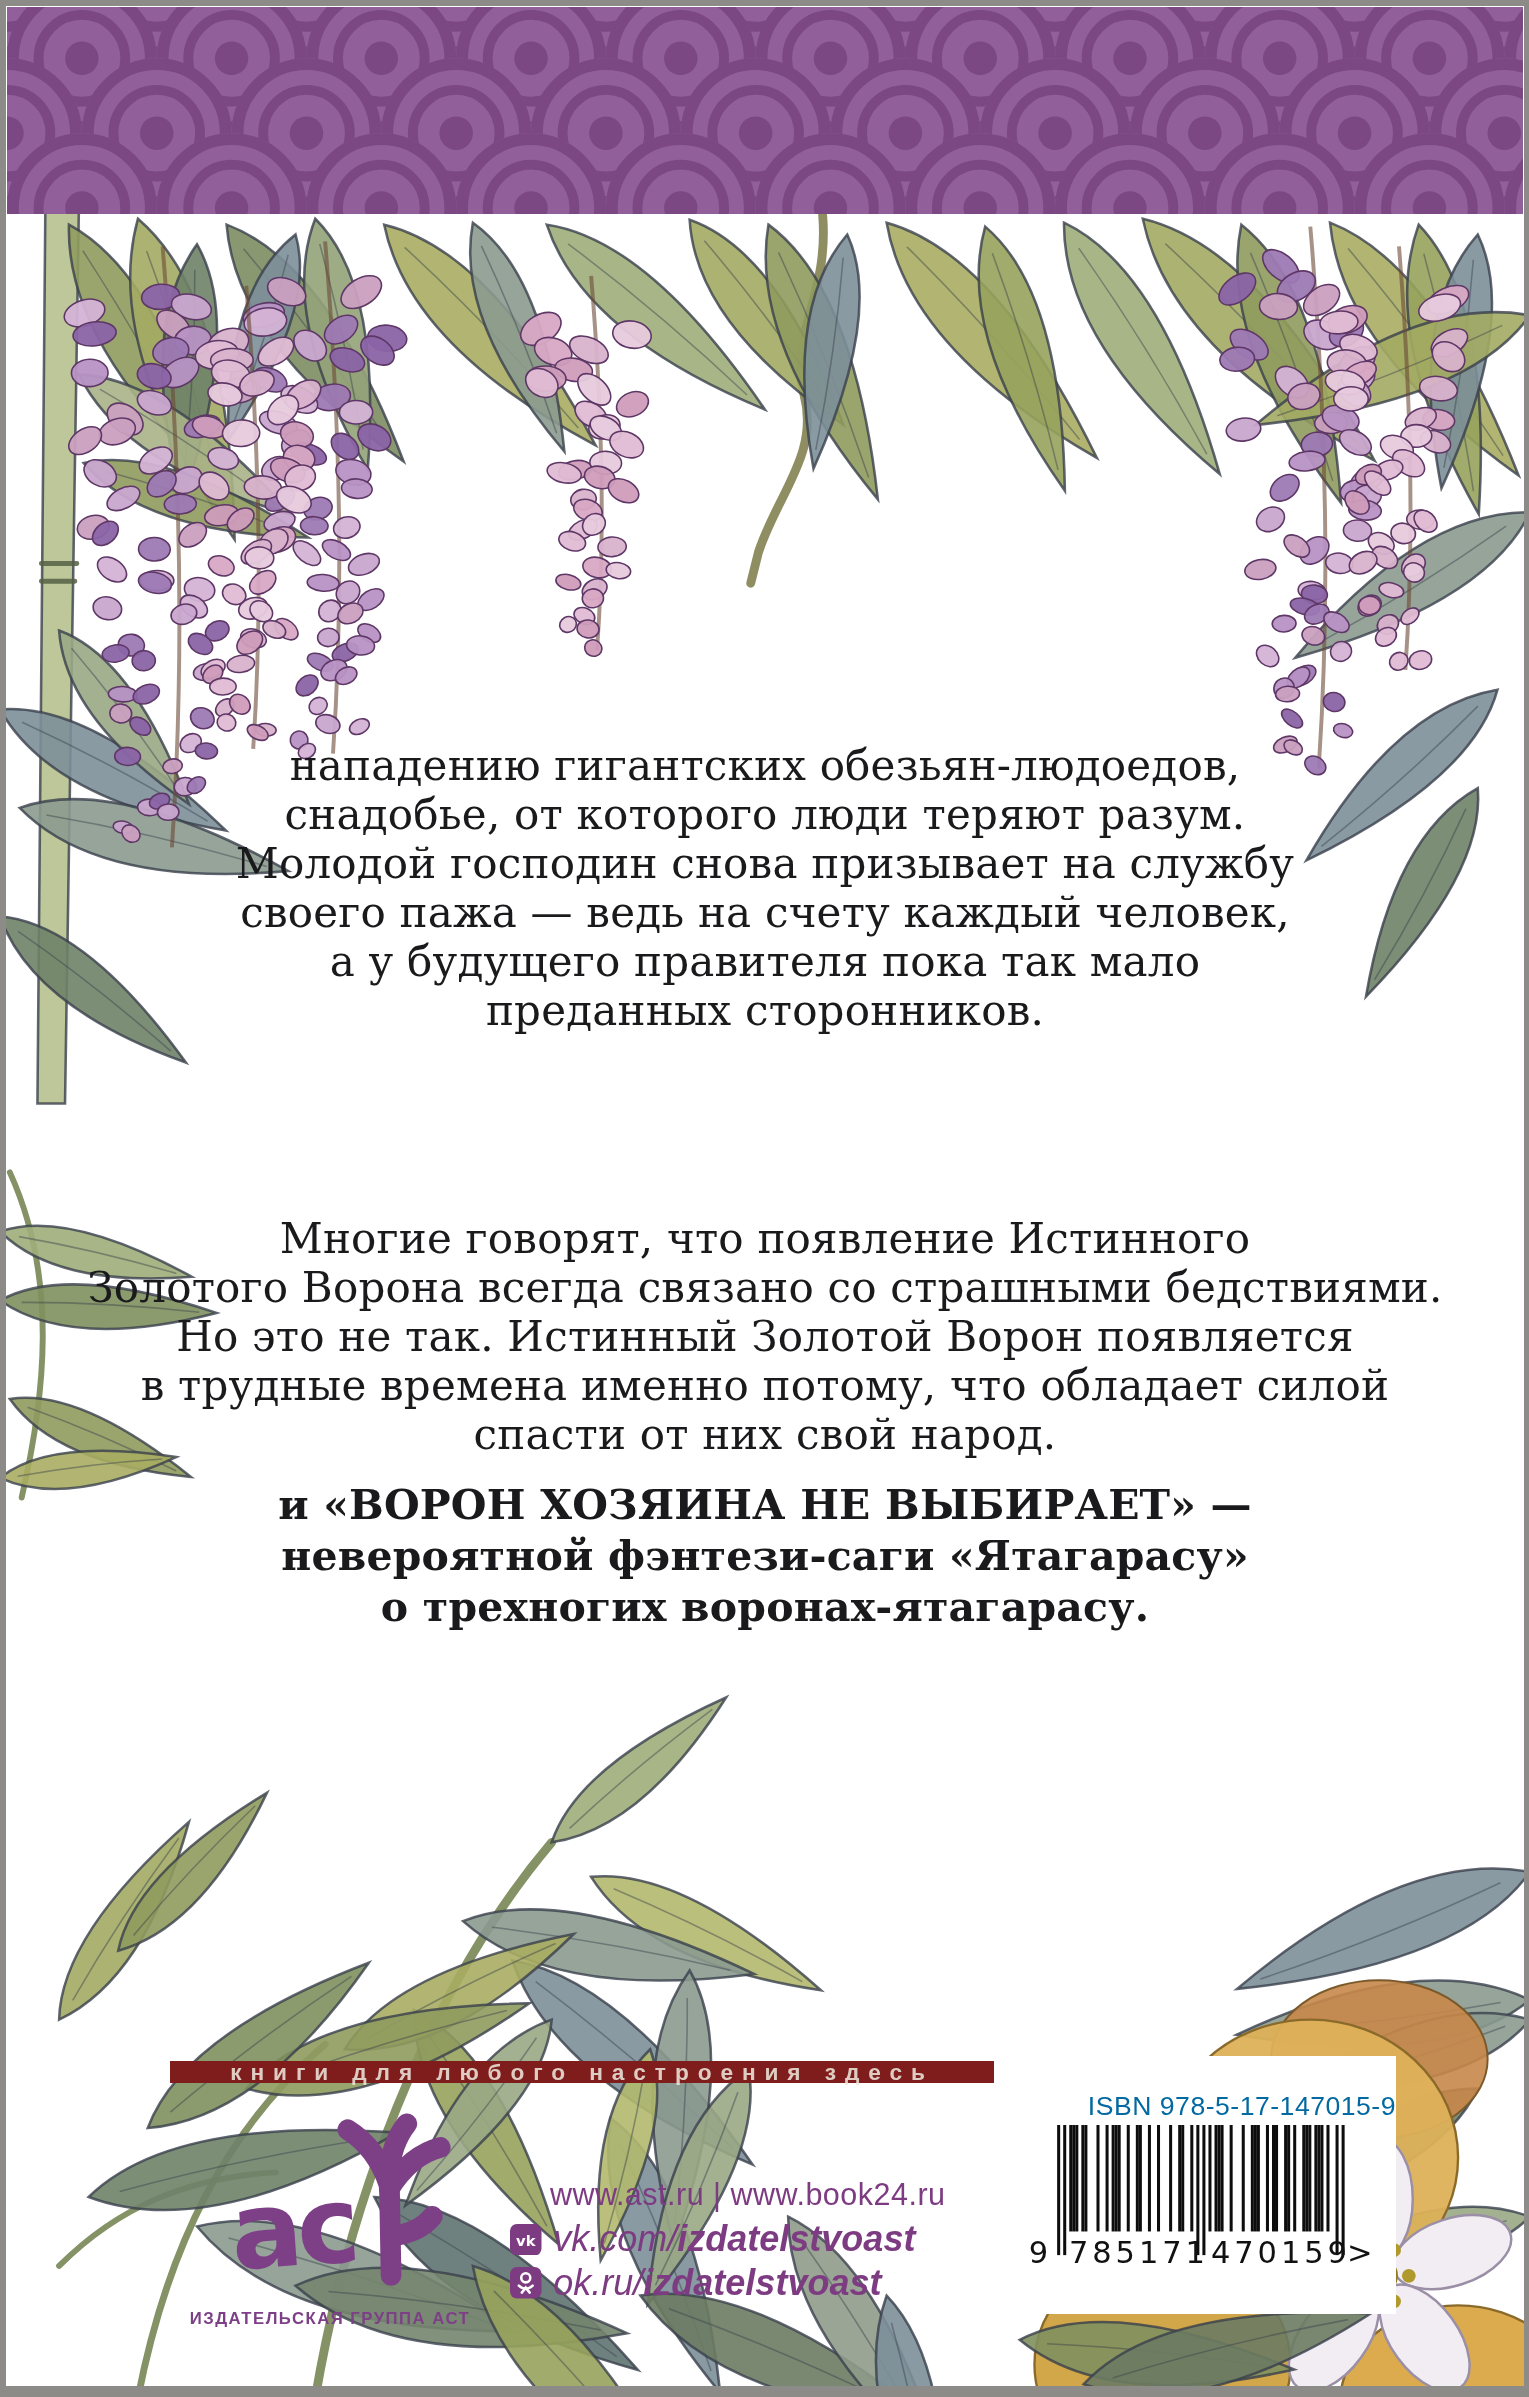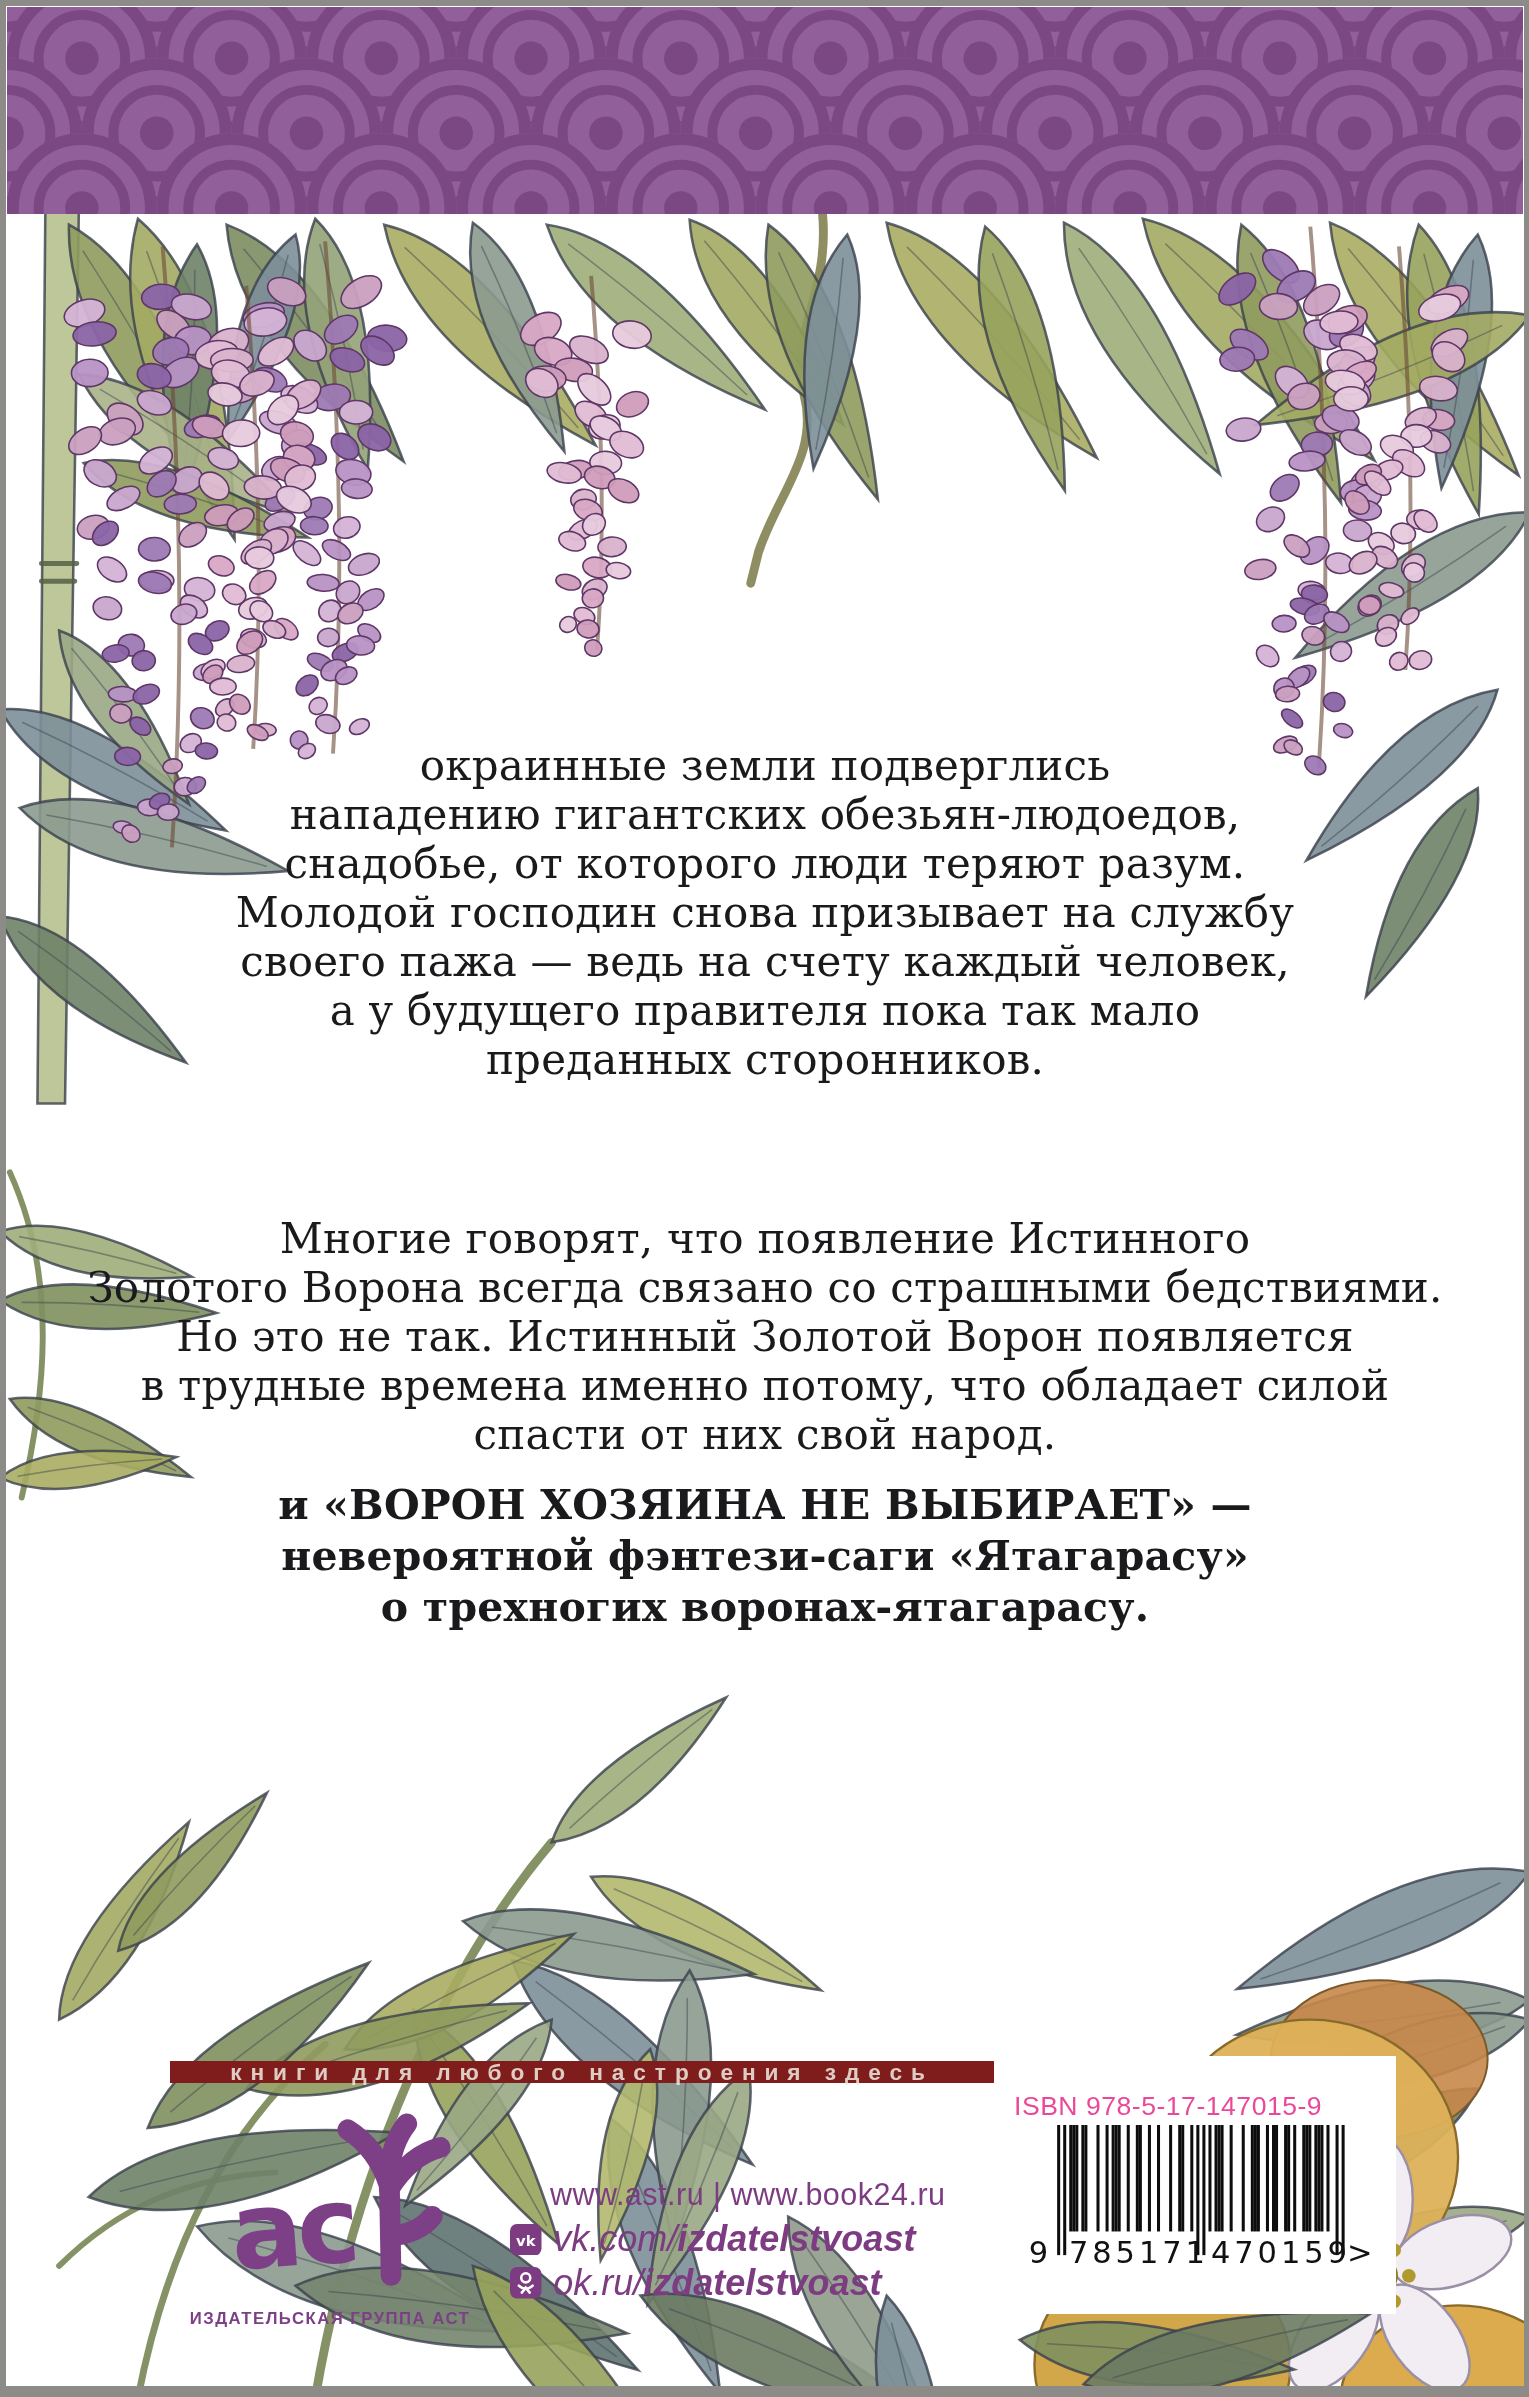--- a/index.html
+++ b/index.html
@@ -22,22 +22,22 @@
   .logo .caption{position:absolute;left:0;top:199px;width:296px;text-align:center;
                  font-family:"Liberation Sans",sans-serif;font-size:16.7px;letter-spacing:1.5px;
                  color:#7d4087;font-weight:bold;white-space:nowrap;}
   .links{position:absolute;left:510px;top:2177px;z-index:4;font-family:"Liberation Sans",sans-serif;color:#7d3c82;}
   .links .sites{font-size:30.5px;font-weight:normal;letter-spacing:0.5px;white-space:nowrap;margin-left:40px;}
   .links .row{display:flex;align-items:center;margin-top:10.8px;height:33px;}
   .links .icon{width:31.5px;height:31.5px;margin-right:11.8px;flex:0 0 auto;}
   .links .url{font-size:36px;white-space:nowrap;font-style:italic;}
   .links .url b{font-weight:bold;}
   .isbn{position:absolute;left:1014px;top:2056px;width:382px;height:258px;background:#ffffff;z-index:5;}
-  .isbn-label{position:absolute;left:0;top:35px;width:100%;text-align:left;
-              font-family:"Liberation Sans",sans-serif;font-size:26.6px;color:#ec4899;letter-spacing:0.5px;}
+  .isbn-label{position:absolute;left:0;top:35px;width:100%;text-align:right;
+              font-family:"Liberation Sans",sans-serif;font-size:26.6px;color:#0369a1;letter-spacing:0.5px;}
   #barcode{position:absolute;left:43px;top:69px;}
   .isbn-digits span{position:absolute;top:179px;font-family:"DejaVu Sans",sans-serif;
                     font-size:30.5px;color:#111;text-align:center;}
   .d-lead{left:7.9px;width:33px;}
   .d-left{left:55px;width:126px;letter-spacing:3.9px;}
   .d-right{left:197px;width:126px;letter-spacing:3.9px;}
   .d-suffix{left:331px;width:29.6px;}
   .frame{position:absolute;inset:0;border:6.9px solid #8c8b87;border-bottom-width:12.8px;z-index:9;pointer-events:none;}
 </style>
 </head>
@@ -672,21 +672,20 @@
           <use href="#fan" x="1140" y="204"></use>
           <use href="#fan" x="1292" y="204"></use>
           <use href="#fan" x="1444" y="204"></use>
           <use href="#fan" x="1596" y="204"></use>
           <use href="#fan" x="1748" y="204"></use>
         </g>
     </svg>
   </div>
 
   <div class="blurb p1">
-    <div class="line">окраинные земли подверглись</div>
     <div class="line">нападению гигантских обезьян-людоедов,</div>
     <div class="line">снадобье, от которого люди теряют разум.</div>
     <div class="line">Молодой господин снова призывает на службу</div>
     <div class="line">своего пажа — ведь на счету каждый человек,</div>
     <div class="line">а у будущего правителя пока так мало</div>
     <div class="line">преданных сторонников.</div>
   </div>
 
   <div class="blurb p2">
     <div class="line">Многие говорят, что появление Истинного</div>

